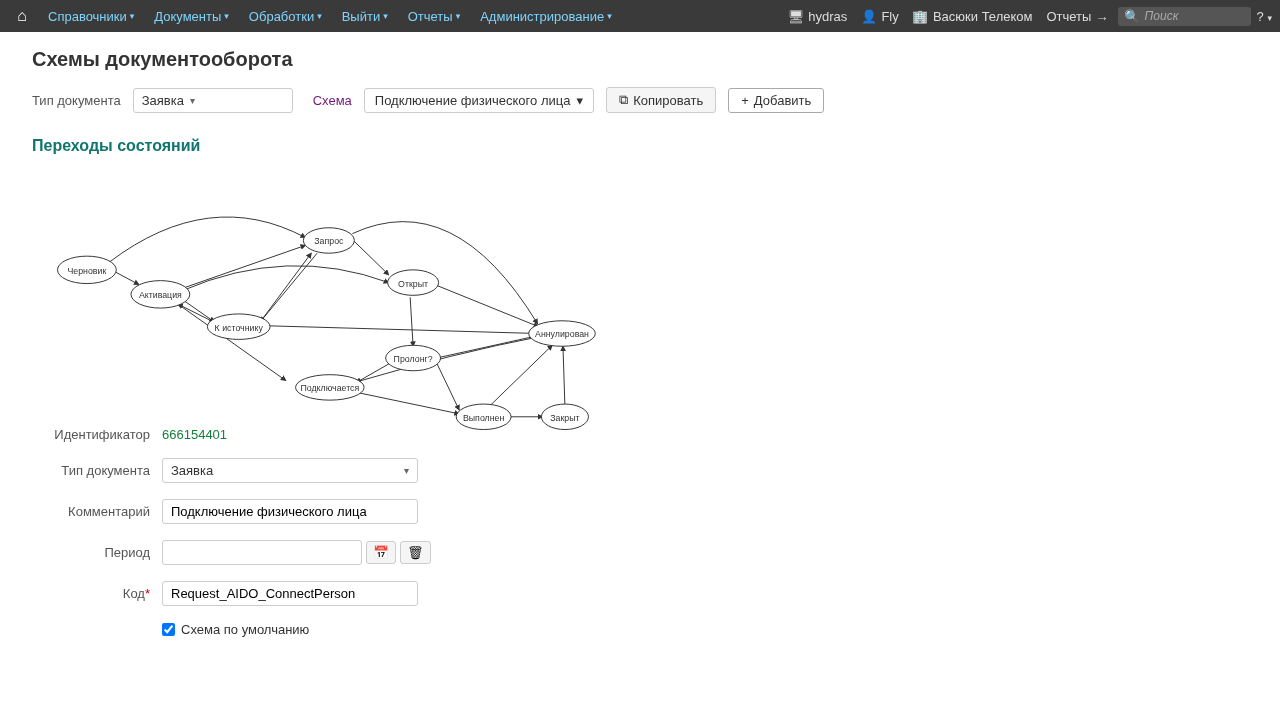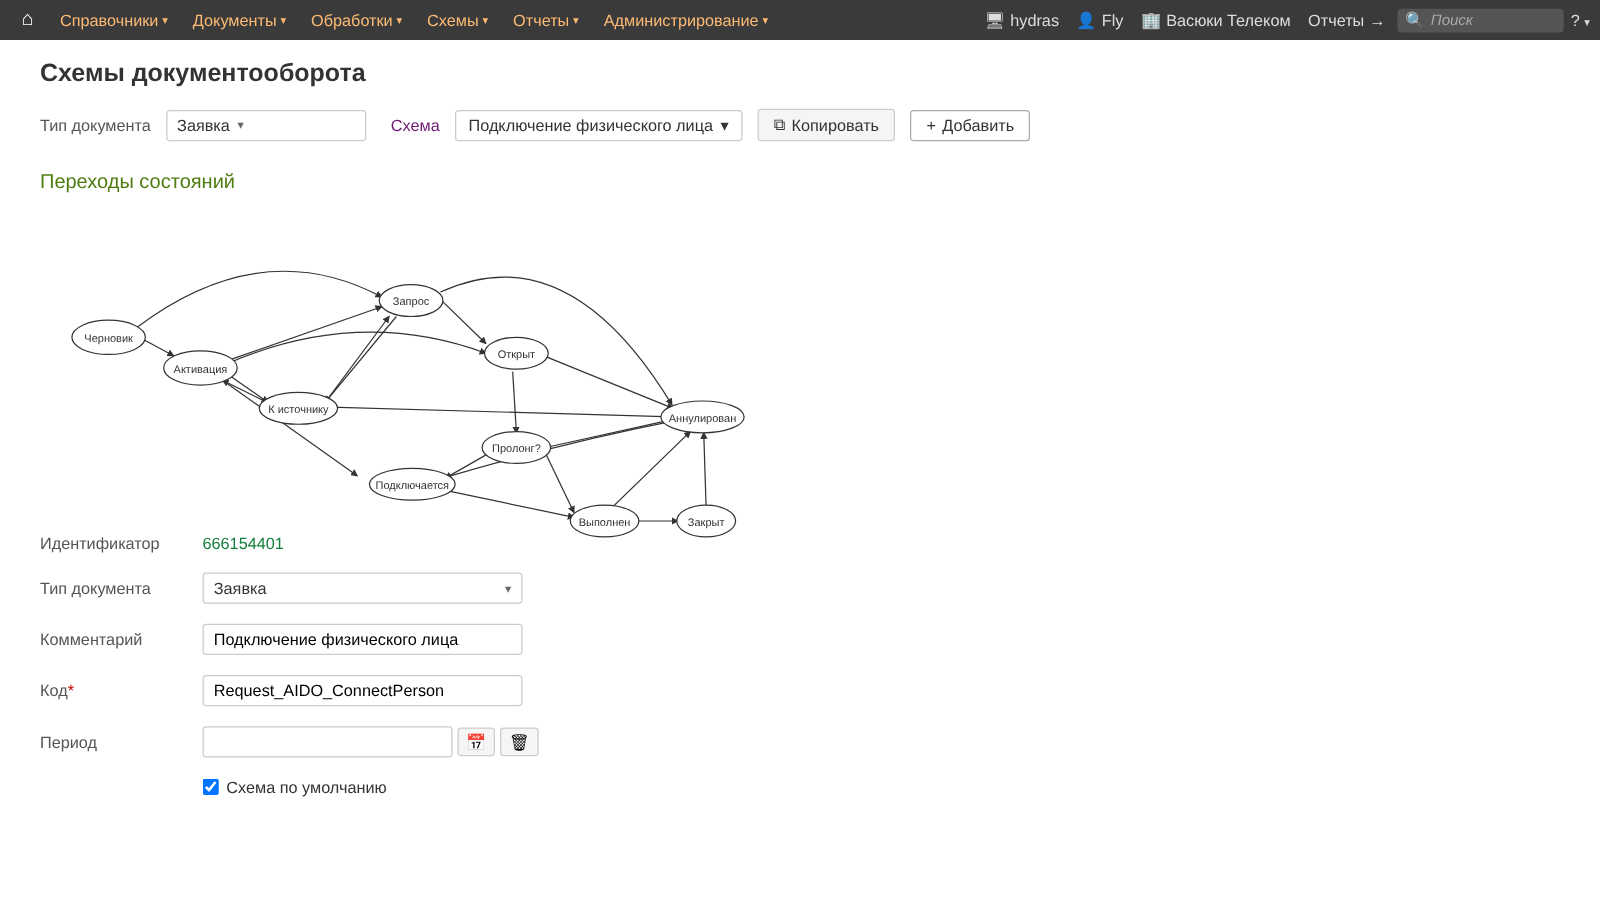--- a/index.html
+++ b/index.html
@@ -16,21 +16,21 @@
       gap: 4px;
     }
     .navbar-home {
       width: 28px; height: 28px;
       display: flex; align-items: center; justify-content: center;
       color: #fff; font-size: 16px; cursor: pointer;
     }
     .nav-item {
       display: flex; align-items: center; gap: 3px;
       padding: 0 8px; height: 32px; cursor: pointer;
-      font-size: 13px; color: #fdba74; white-space: nowrap;
+      font-size: 13px; color: #7dd3fc; white-space: nowrap;
     }
     .nav-item .caret { font-size: 9px; }
     .nav-spacer { flex: 1; }
     .nav-right { display: flex; align-items: center; gap: 6px; }
     .nav-user-item {
       display: flex; align-items: center; gap: 4px;
       color: #ddd; font-size: 13px; cursor: pointer; padding: 0 4px;
     }
     .nav-search {
       display: flex; align-items: center;
@@ -77,21 +77,21 @@
       padding: 4px 12px; border: 1px solid #ccc;
       border-radius: 3px; background: #f5f5f5;
       cursor: pointer; font-size: 13px; color: #333;
     }
     .btn-add {
       background: #fff; border-color: #aaa;
     }
 
     
     .section-title {
-      font-size: 16px; font-weight: normal; color: #4d7c0f;
+      font-size: 16px; font-weight: bold; color: #0f766e;
       margin-bottom: 12px;
     }
 
     
     .diagram-area {
       border: none;
       margin-bottom: 20px;
       position: relative;
       width: 580px;
       height: 240px;
@@ -99,21 +99,21 @@
     .diagram-area svg {
       width: 100%; height: 100%;
     }
 
     
     .form-row {
       display: flex; align-items: center;
       margin-bottom: 16px;
     }
     .form-label {
-      width: 130px; text-align: left;
+      width: 130px; text-align: right;
       font-size: 13px; color: #555;
       padding-right: 12px; flex-shrink: 0;
     }
     .form-label-req::after {
       content: '*'; color: #c00;
     }
     .form-value {
       font-size: 13px; color: #15803d;
     }
     .form-input {
@@ -162,21 +162,21 @@
   </div>
   <div class="nav-item">
     <span>Документы</span>
     <span class="caret">▾</span>
   </div>
   <div class="nav-item">
     <span>Обработки</span>
     <span class="caret">▾</span>
   </div>
   <div class="nav-item">
-    <span>Схемы</span>
+    <span>Выйти</span>
     <span class="caret">▾</span>
   </div>
   <div class="nav-item">
     <span>Отчеты</span>
     <span class="caret">▾</span>
   </div>
   <div class="nav-item">
     <span>Администрирование</span>
     <span class="caret">▾</span>
   </div>
@@ -329,38 +329,38 @@
     <span class="form-label">Тип документа</span>
     <div class="form-select-wrap">
       <span>Заявка</span>
       <span class="caret">▾</span>
     </div>
   </div>
 
   <div class="form-row">
     <span class="form-label">Комментарий</span>
     <input class="form-input" type="text" value="Подключение физического лица" style="">
-  </div>
-
-  <div class="form-row">
-    <span class="form-label form-label-req">Код</span>
-    <input class="form-input" type="text" value="Request_AIDO_ConnectPerson" style="">
   </div>
 
   <div class="form-row">
     <span class="form-label">Период</span>
     <div class="period-row">
       <input class="period-input" type="text" style="">
       <button class="icon-btn">
         <span>📅</span>
       </button>
       <button class="icon-btn">
         <span>🗑</span>
       </button>
     </div>
   </div>
 
+  <div class="form-row">
+    <span class="form-label form-label-req">Код</span>
+    <input class="form-input" type="text" value="Request_AIDO_ConnectPerson" style="">
+  </div>
+
   <div class="checkbox-row">
     <input type="checkbox" checked="" style="">
     <span>Схема по умолчанию</span>
   </div>
 
 </div>
 
 </body></html>

